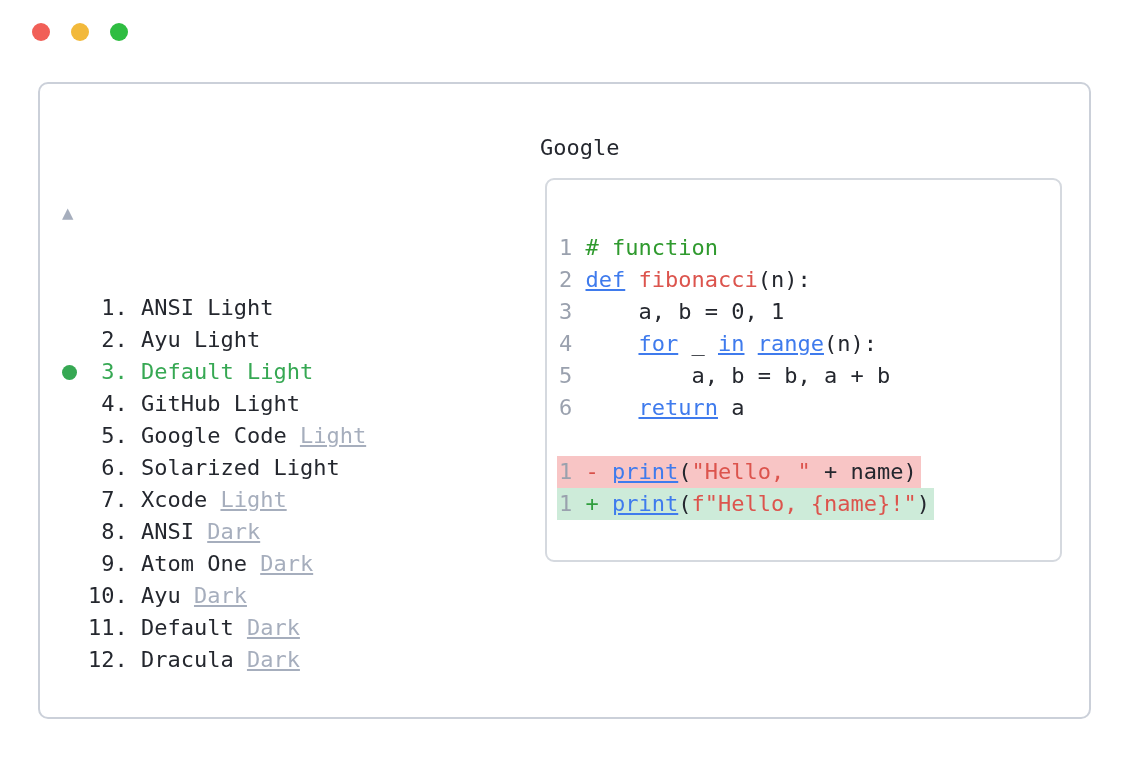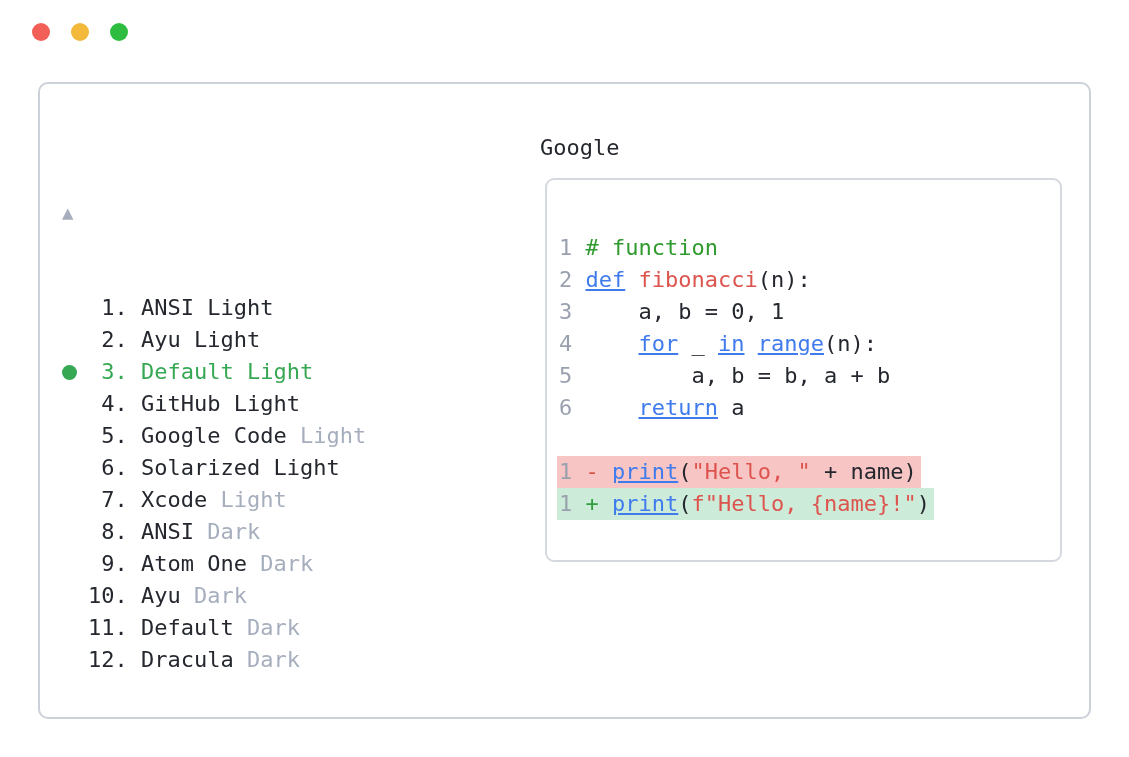--- a/index.html
+++ b/index.html
@@ -33,21 +33,21 @@
     position:absolute;left:22px;top:48px;
     font-size:22px;line-height:32px;white-space:pre;
   }
   .prompt-row{color:var(--text);}
   .arrow-up{color:var(--muted);font-size:19px;}
   .item-row{height:32px;}
   .marker{display:inline-block;width:26px;}
   .dot{display:inline-block;width:15px;height:15px;border-radius:50%;
        background:var(--selected);position:relative;top:1px;}
   .num{display:inline-block;width:3ch;text-align:right;margin-right:1ch;}
-  .item-row .suffix{color:var(--muted);}
+  .item-row .suffix{color:var(--muted);text-decoration:underline;}
   .item-row.selected .num,
   .item-row.selected .name,
   .item-row.selected .suffix{color:var(--selected);}
   
   .preview-label{
     position:absolute;left:500px;top:48px;
     font-size:22px;line-height:32px;color:var(--text);
   }
   .preview-box{
     position:absolute;left:505px;top:94px;width:517px;height:384px;

